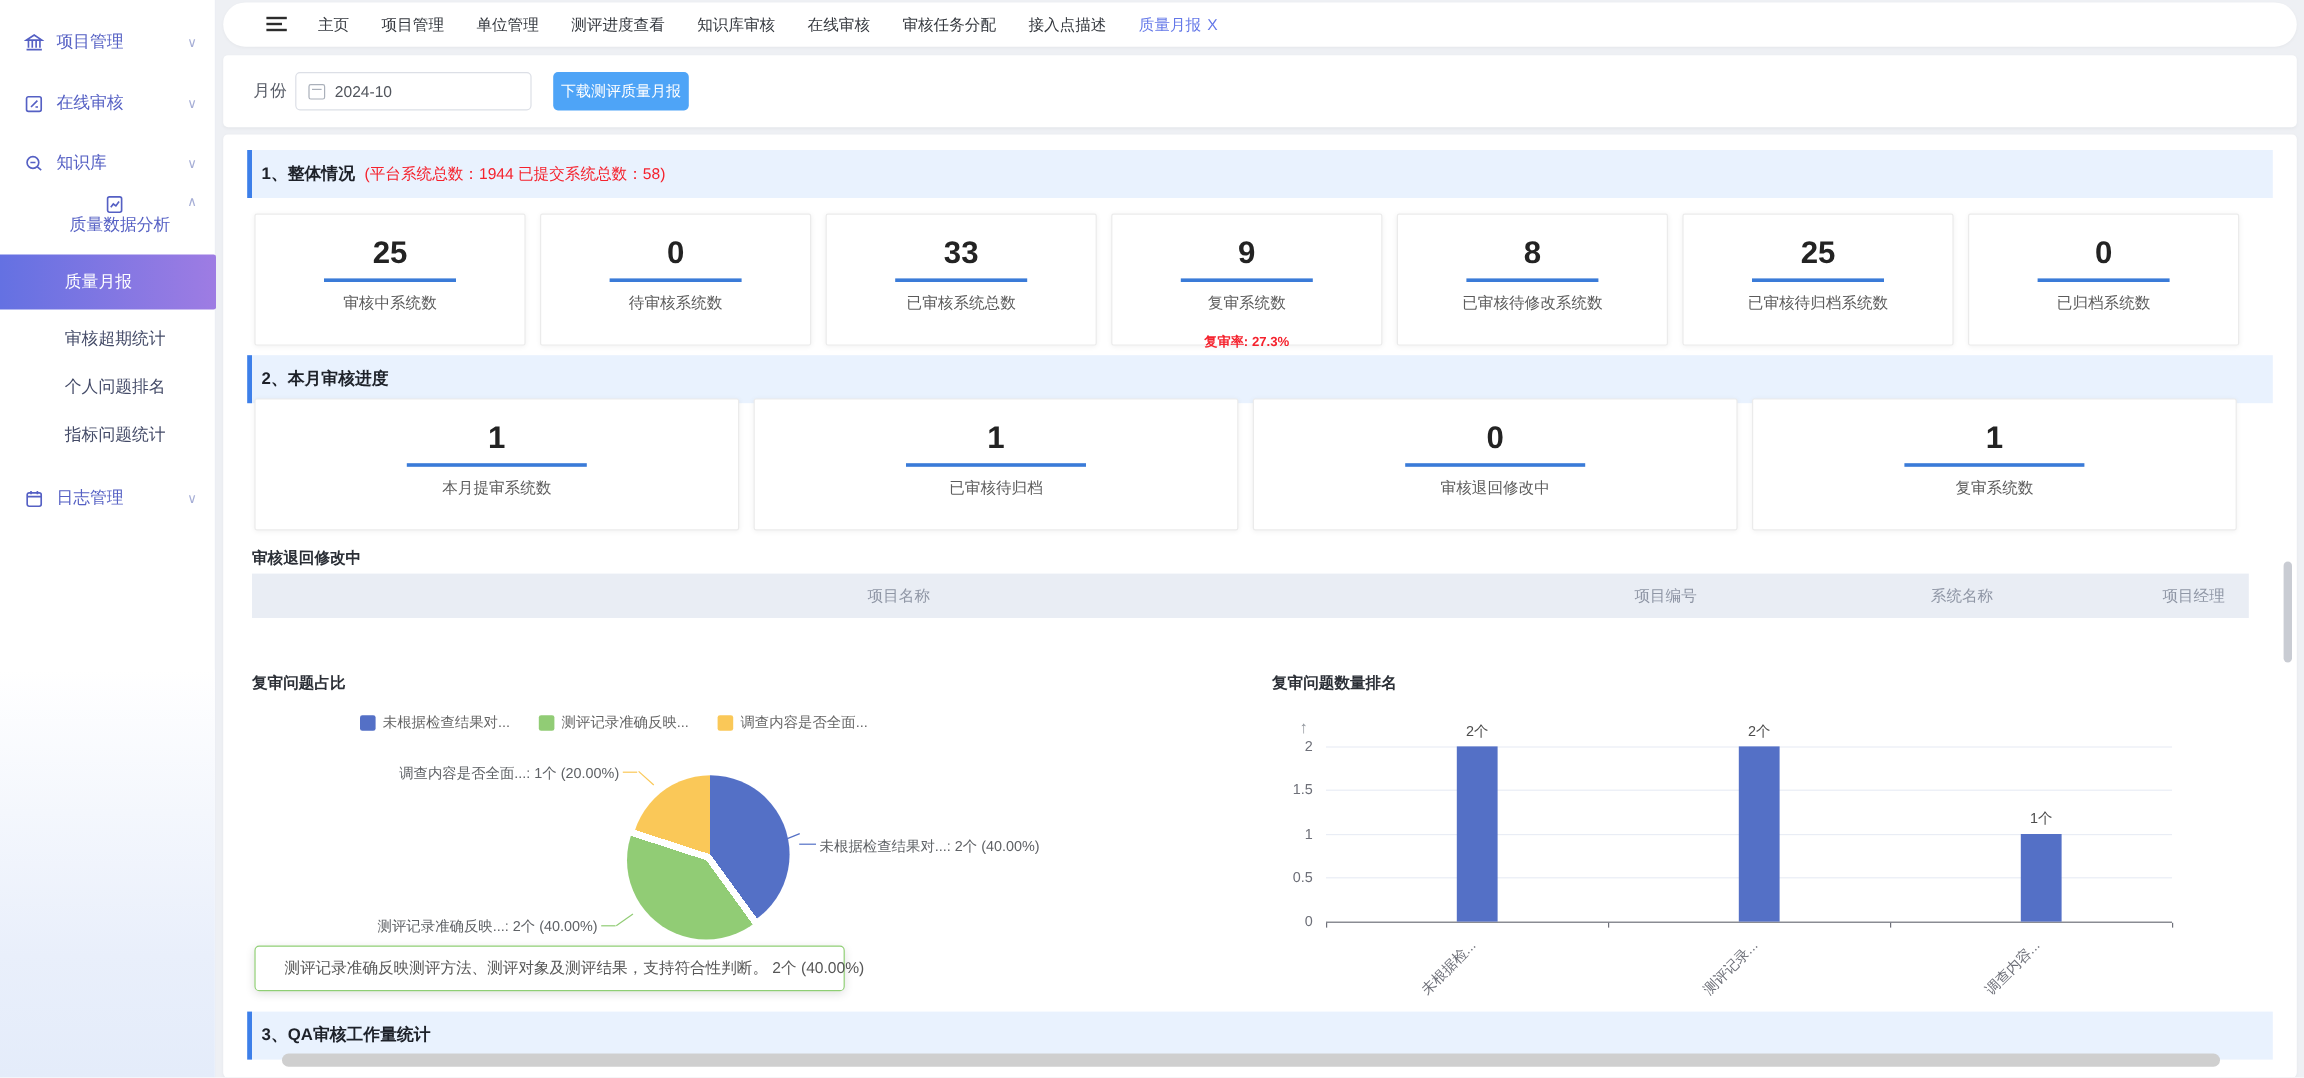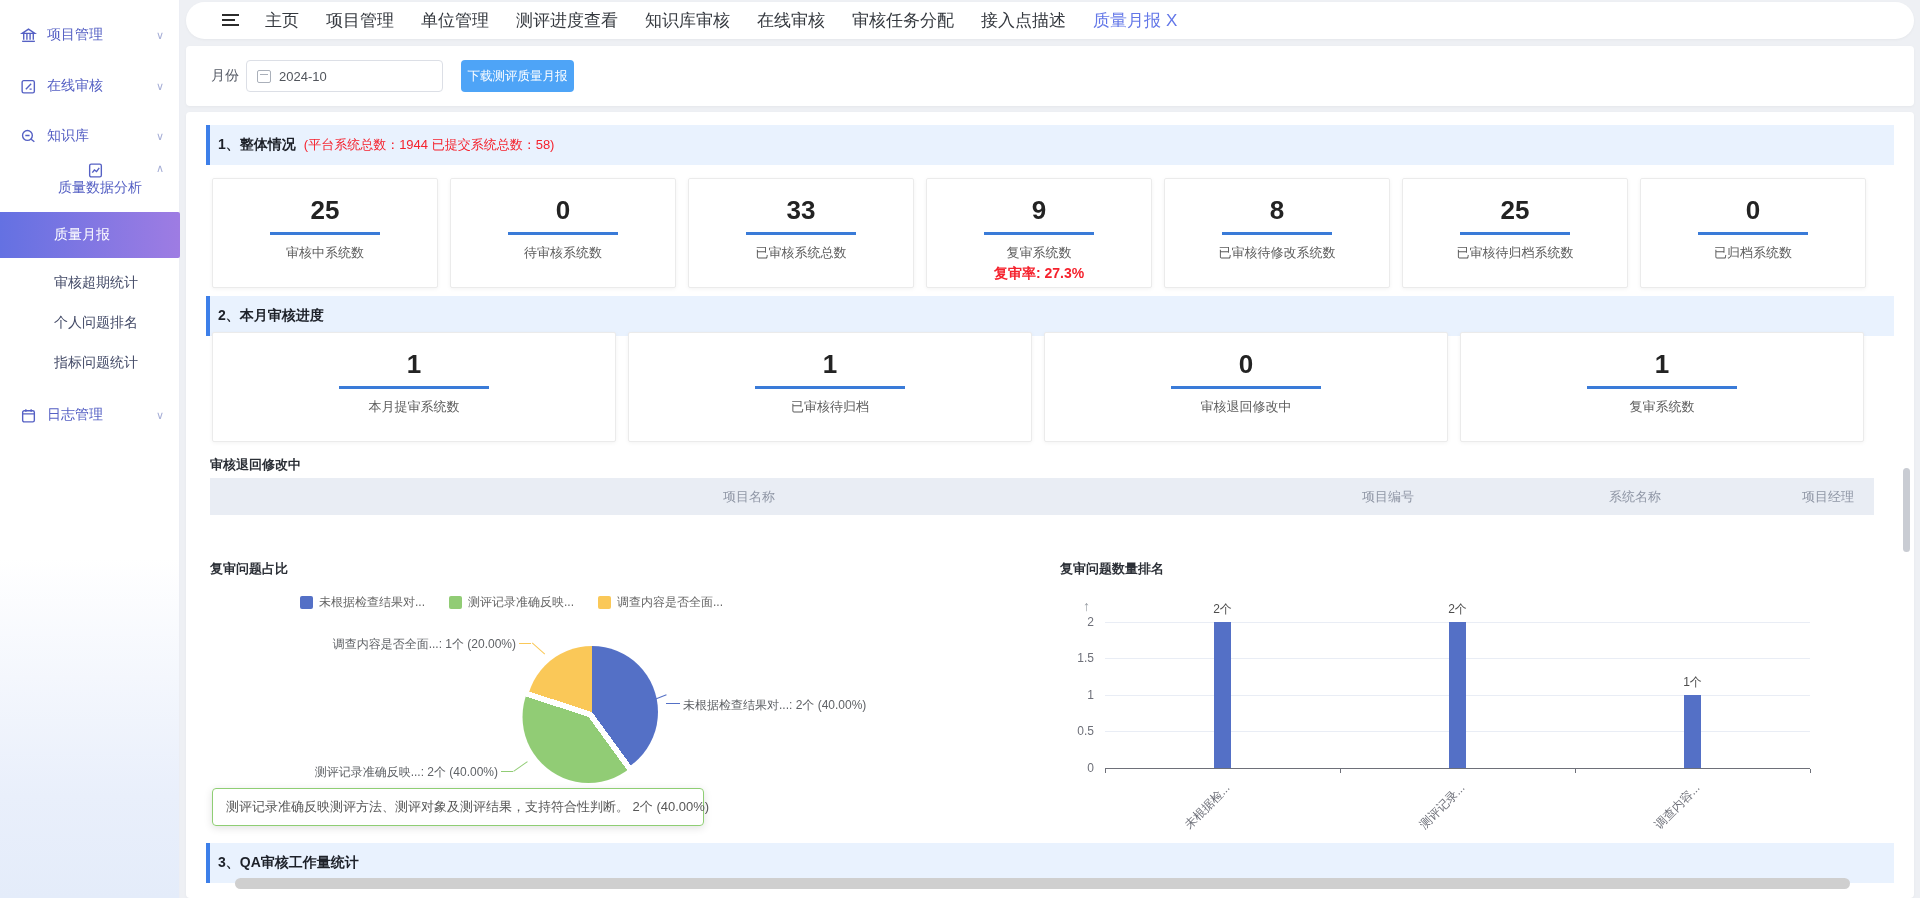--- a/index.html
+++ b/index.html
@@ -14,21 +14,21 @@
   .side-item .chev { position:absolute; right:16px; font-size:11px; color:#a6aed6; }
   .side-sub { position:absolute; left:0; width:180px; height:42px; display:flex; align-items:center; padding-left:54px; font-size:14px; color:#434a67; cursor:pointer; }
   .side-sub.active { background:linear-gradient(90deg,#6471e2 0%, #9e7ce3 100%); color:#fff; border-radius:0 2px 2px 0; }
 
   
   .topbar { position:absolute; left:186px; top:2px; width:1728px; height:37px; background:#fff; border-radius:19px; display:flex; align-items:center; padding-left:36px; box-shadow:0 1px 3px rgba(0,0,0,0.04); }
   .hamburger { width:17px; height:13px; position:relative; margin-right:26px; cursor:pointer; }
   .hamburger i { position:absolute; left:0; width:17px; height:2px; background:#2c2c2c; }
   .hamburger i:nth-child(1){ top:0; } .hamburger i:nth-child(2){ top:5px; width:13px; } .hamburger i:nth-child(3){ top:10px; }
   .nav-tabs { display:flex; align-items:center; gap:27px; }
-  .nav-tab { font-size:17px; color:#35393f; white-space:nowrap; cursor:pointer; }
+  .nav-tab { font-size:13px; color:#35393f; white-space:nowrap; cursor:pointer; }
   .nav-tab.active { color:#6377e8; }
   .nav-tab .close-x { margin-left:5px; }
 
   
   .filter-card { position:absolute; left:186px; top:46px; width:1728px; height:60px; background:#fff; border-radius:4px; box-shadow:0 1px 3px rgba(0,0,0,0.04); }
   .filter-label { position:absolute; left:25px; top:21px; font-size:14px; color:#565b66; }
   .month-input { position:absolute; left:60px; top:14px; width:197px; height:32px; border:1px solid #dcdfe6; border-radius:4px; background:#fff; display:flex; align-items:center; padding-left:10px; cursor:text; }
   .cal-icon { width:14px; height:13px; border:1px solid #aab0ba; border-radius:2px; position:relative; margin-right:8px; }
   .cal-icon:before { content:""; position:absolute; left:2px; right:2px; top:3px; height:1px; background:#aab0ba; }
   .month-value { font-size:13px; color:#51555c; }
@@ -39,21 +39,21 @@
   .band { position:absolute; left:20px; width:1688px; height:40px; background:#e9f2fe; display:flex; align-items:center; }
   .band:before { content:""; position:absolute; left:0; top:0; bottom:0; width:4px; background:#3d7fe9; }
   .band .band-title { margin-left:12px; font-size:14px; font-weight:bold; color:#1d2129; }
   .band .band-anno { margin-left:8px; font-size:13px; color:#f5222d; }
 
   .stat-card { position:absolute; height:110px; background:#fff; border:1px solid #ebebeb; border-radius:2px; box-shadow:0 1px 4px rgba(0,0,0,0.05); text-align:center; }
   .stat-num { margin-top:16px; font-size:26px; font-weight:bold; color:#232323; line-height:30px; }
   .stat-underline { width:110px; height:3px; background:#3a7bd8; margin:7px auto 9px; }
   .stat-underline.wide { width:150px; }
   .stat-label { font-size:13px; color:#5c5c5c; }
-  .stat-sub { margin-top:3px; font-size:14px; color:#f5222d; font-weight:bold; }
+  .stat-sub { margin-top:15px; font-size:11px; color:#f5222d; font-weight:bold; }
 
   
   .tbl-title { position:absolute; left:24px; top:344px; font-size:13px; font-weight:bold; color:#2b2f36; }
   .tbl { position:absolute; left:24px; top:366px; width:1664px; font-size:13px; }
   .tbl-head { display:flex; height:37px; background:#e9edf4; color:#8f96a5; align-items:center; }
   .tbl-row { display:flex; height:37px; background:#fff; color:#5f6368; align-items:center; border-bottom:1px solid #e8ebf0; }
   .tc { text-align:center; height:100%; display:flex; align-items:center; justify-content:center; }
   .tbl-row .tc { border-left:1px solid #ebeef5; }
   .tbl-row .tc:first-child { border-left:none; }
   .c0{width:200px;} .c1{width:1078px;} .c2{width:294px;} .c3{width:92px;}
@@ -64,29 +64,29 @@
   .legend-item { display:flex; align-items:center; gap:6px; cursor:pointer; }
   .legend-swatch { width:13px; height:13px; border-radius:2px; }
   .legend-text { font-size:12px; color:#666; }
 
   .pie-box { position:absolute; left:340px; top:534px; width:132px; height:132px; }
   .wedge { position:absolute; inset:0; border-radius:50%; }
   .pie-label { position:absolute; font-size:12px; color:#5f6266; white-space:nowrap; }
   .pie-label.ra { text-align:right; }
   .leader { position:absolute; border-top:1px solid #999; }
 
-  .tooltip-box { position:absolute; left:26px; top:676px; width:492px; height:38px; background:rgba(255,255,255,0.97); border:1px solid #8fce74; border-radius:4px; box-shadow:0 2px 8px rgba(0,0,0,0.12); display:flex; align-items:center; padding-left:13px; font-size:13px; color:#575757; white-space:nowrap; }
+  .tooltip-box { position:absolute; left:26px; top:676px; width:492px; height:38px; background:rgba(255,255,255,0.97); border:1px solid #8fce74; border-radius:4px; box-shadow:0 2px 8px rgba(0,0,0,0.12); display:flex; align-items:center; padding-left:24px; font-size:13px; color:#575757; white-space:nowrap; }
 
   .gridline { position:absolute; left:919px; width:705px; height:1px; background:#e9edf5; }
   .axis-x { position:absolute; left:919px; top:656px; width:705px; height:1px; background:#6e7079; }
   .axis-tick { position:absolute; top:657px; width:1px; height:4px; background:#6e7079; }
   .ylab { position:absolute; width:40px; text-align:right; font-size:12px; color:#6e7079; }
   .y-arrow { position:absolute; left:897px; top:486px; font-size:14px; color:#9499a0; }
   .bar-plot { position:absolute; left:919px; top:510px; width:705px; height:146px; }
-  .vbar { position:absolute; bottom:0; width:17px; background:#5470c6; }
+  .vbar { position:absolute; bottom:0; width:34px; background:#5470c6; }
   .vbar .vbar-label { position:absolute; bottom:calc(100% + 4px); left:50%; transform:translateX(-50%); font-size:12px; color:#4d4d4d; white-space:nowrap; }
   .rot-label { position:absolute; width:150px; text-align:right; font-size:12px; color:#6e7079; transform-origin:100% 0; transform:rotate(-45deg); white-space:nowrap; }
 
   
   .v-scroll-thumb { position:absolute; right:4px; top:356px; width:7px; height:84px; background:#c9ccd3; border-radius:4px; }
   .h-scroll-thumb { position:absolute; left:49px; top:766px; width:1615px; height:11px; background:#cfcfcf; border-radius:6px; }
 </style>
 </head>
 <body>
 

